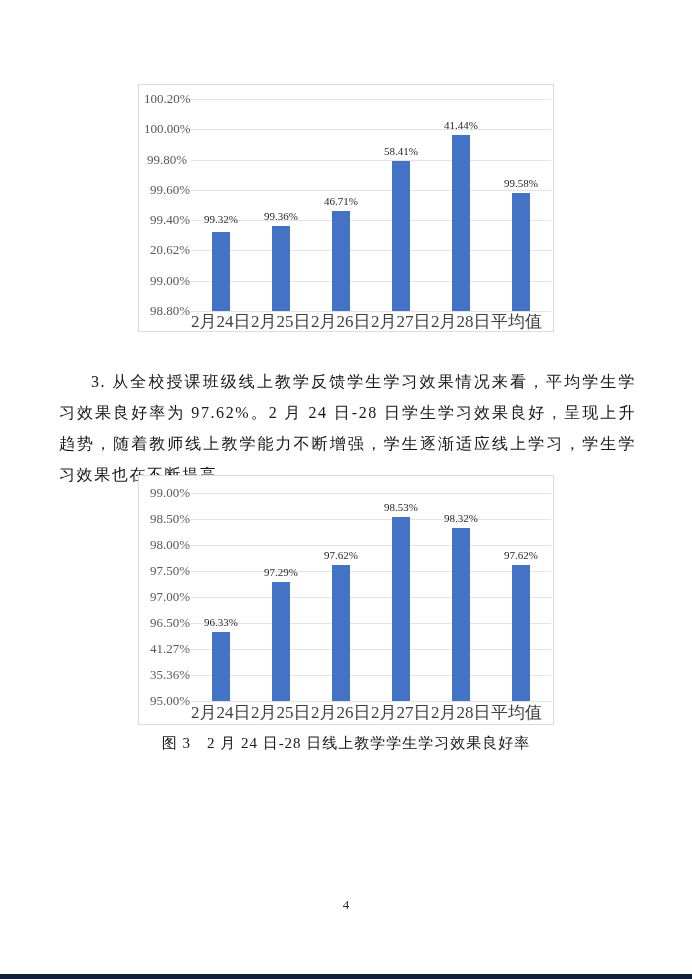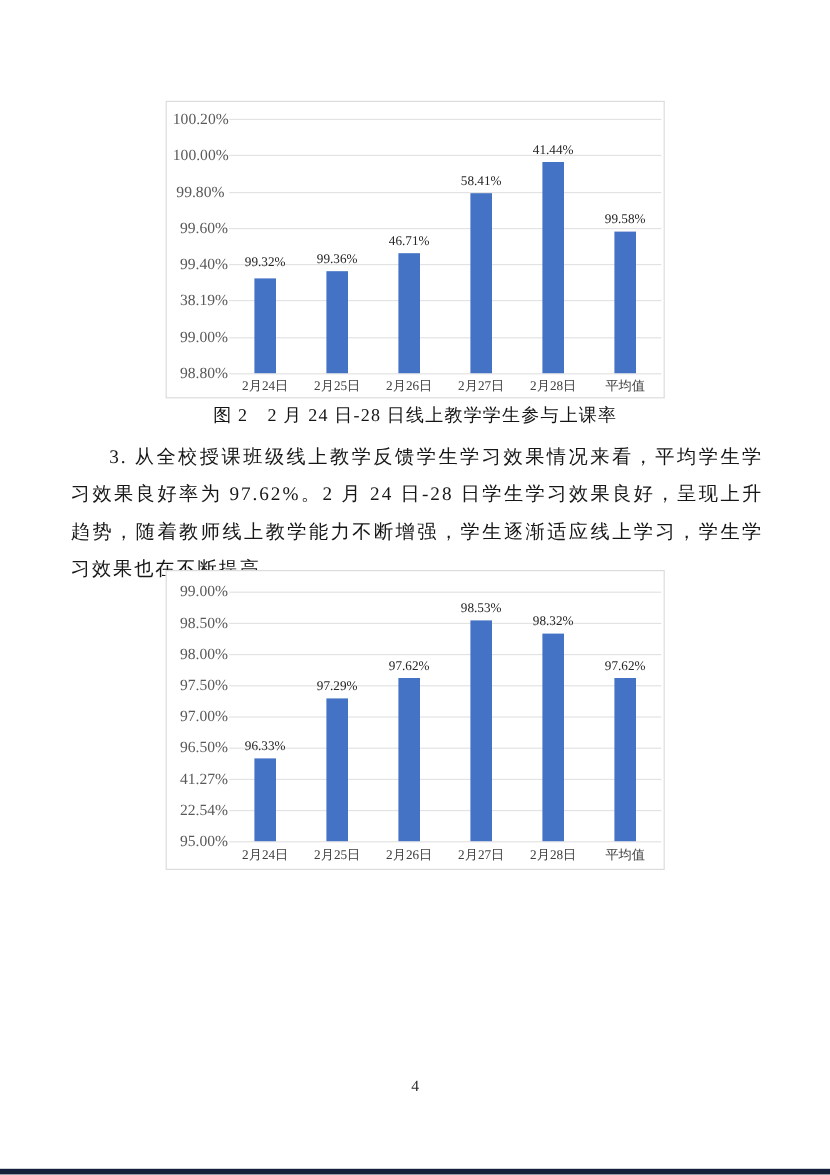--- a/index.html
+++ b/index.html
@@ -44,22 +44,22 @@
     position: absolute;
     width: 64px;
     text-align: center;
     font-size: 11px;
     color: #262626;
     line-height: 13px;
     white-space: nowrap;
   }
   .cat {
     position: absolute;
-    text-align: center;
-    font-size: 11px;
+    text-align: left;
+    font-size: 17px;
     color: #404040;
     line-height: 14px;
     white-space: nowrap;
   }
   .caption {
     position: absolute;
     left: 0;
     width: 692px;
     text-align: center;
     font-size: 15px;
@@ -101,21 +101,21 @@
 <body>
 
 <div class="page" style="background: rgb(255, 255, 255);">
 
   <div class="chart" id="chart-fig2">
       <div class="gridline" style="left: 52px; width: 360px; top: 226px;"></div>
       <div class="ytick" style="top: 220px;">98.80%</div>
       <div class="gridline" style="left: 52px; width: 360px; top: 195.714px;"></div>
       <div class="ytick" style="top: 189.714px;">99.00%</div>
       <div class="gridline" style="left: 52px; width: 360px; top: 165.429px;"></div>
-      <div class="ytick" style="top: 159.429px;">38.19%</div>
+      <div class="ytick" style="top: 159.429px;">20.62%</div>
       <div class="gridline" style="left: 52px; width: 360px; top: 135.143px;"></div>
       <div class="ytick" style="top: 129.143px;">99.40%</div>
       <div class="gridline" style="left: 52px; width: 360px; top: 104.857px;"></div>
       <div class="ytick" style="top: 98.8571px;">99.60%</div>
       <div class="gridline" style="left: 52px; width: 360px; top: 74.5714px;"></div>
       <div class="ytick" style="top: 68.5714px; text-align: center;">99.80%</div>
       <div class="gridline" style="left: 52px; width: 360px; top: 44.2857px;"></div>
       <div class="ytick" style="top: 38.2857px;">100.00%</div>
       <div class="gridline" style="left: 52px; width: 360px; top: 14px;"></div>
       <div class="ytick" style="top: 8px;">100.20%</div>
@@ -132,29 +132,28 @@
       <div class="datalabel" style="left: 230px; top: 60.0857px;">58.41%</div>
       <div class="cat" style="left: 232px; width: 60px; top: 230px;">2月27日</div>
       <div class="bar" style="left: 313px; top: 50.3429px; height: 175.657px; background: rgb(68, 114, 196);"></div>
       <div class="datalabel" style="left: 290px; top: 34.3429px;">41.44%</div>
       <div class="cat" style="left: 292px; width: 60px; top: 230px;">2月28日</div>
       <div class="bar" style="left: 373px; top: 107.886px; height: 118.114px; background: rgb(68, 114, 196);"></div>
       <div class="datalabel" style="left: 350px; top: 91.8857px;">99.58%</div>
       <div class="cat" style="left: 352px; width: 60px; top: 230px;">平均值</div>
     </div>
 
-  <div class="caption" id="caption-fig2">图 2　2 月 24 日-28 日线上教学学生参与上课率</div>
 
   <div class="body-text">3. 从全校授课班级线上教学反馈学生学习效果情况来看，平均学生学习效果良好率为 97.62%。2 月 24 日-28 日学生学习效果良好，呈现上升趋势，随着教师线上教学能力不断增强，学生逐渐适应线上学习，学生学习效果也在不断提高。</div>
 
   <div class="chart" id="chart-fig3">
       <div class="gridline" style="left: 52px; width: 360px; top: 225px;"></div>
       <div class="ytick" style="top: 219px;">95.00%</div>
       <div class="gridline" style="left: 52px; width: 360px; top: 199px;"></div>
-      <div class="ytick" style="top: 193px;">22.54%</div>
+      <div class="ytick" style="top: 193px;">35.36%</div>
       <div class="gridline" style="left: 52px; width: 360px; top: 173px;"></div>
       <div class="ytick" style="top: 167px;">41.27%</div>
       <div class="gridline" style="left: 52px; width: 360px; top: 147px;"></div>
       <div class="ytick" style="top: 141px;">96.50%</div>
       <div class="gridline" style="left: 52px; width: 360px; top: 121px;"></div>
       <div class="ytick" style="top: 115px;">97.00%</div>
       <div class="gridline" style="left: 52px; width: 360px; top: 95px;"></div>
       <div class="ytick" style="top: 89px;">97.50%</div>
       <div class="gridline" style="left: 52px; width: 360px; top: 69px;"></div>
       <div class="ytick" style="top: 63px;">98.00%</div>
@@ -175,18 +174,19 @@
       <div class="datalabel" style="left: 230px; top: 25.44px;">98.53%</div>
       <div class="cat" style="left: 232px; width: 60px; top: 230px;">2月27日</div>
       <div class="bar" style="left: 313px; top: 52.36px; height: 172.64px; background: rgb(68, 114, 196);"></div>
       <div class="datalabel" style="left: 290px; top: 36.36px; text-align: center;">98.32%</div>
       <div class="cat" style="left: 292px; width: 60px; top: 230px;">2月28日</div>
       <div class="bar" style="left: 373px; top: 88.76px; height: 136.24px; background: rgb(68, 114, 196);"></div>
       <div class="datalabel" style="left: 350px; top: 72.76px;">97.62%</div>
       <div class="cat" style="left: 352px; width: 60px; top: 230px;">平均值</div>
     </div>
 
+  <div class="caption" id="caption-fig3">图 3　2 月 24 日-28 日线上教学学生学习效果良好率</div>
 
   <div class="page-number">4</div>
 
   <div class="bottom-bar" style="background: rgb(19, 32, 60);"></div>
 
 </div>
 
 </body></html>

